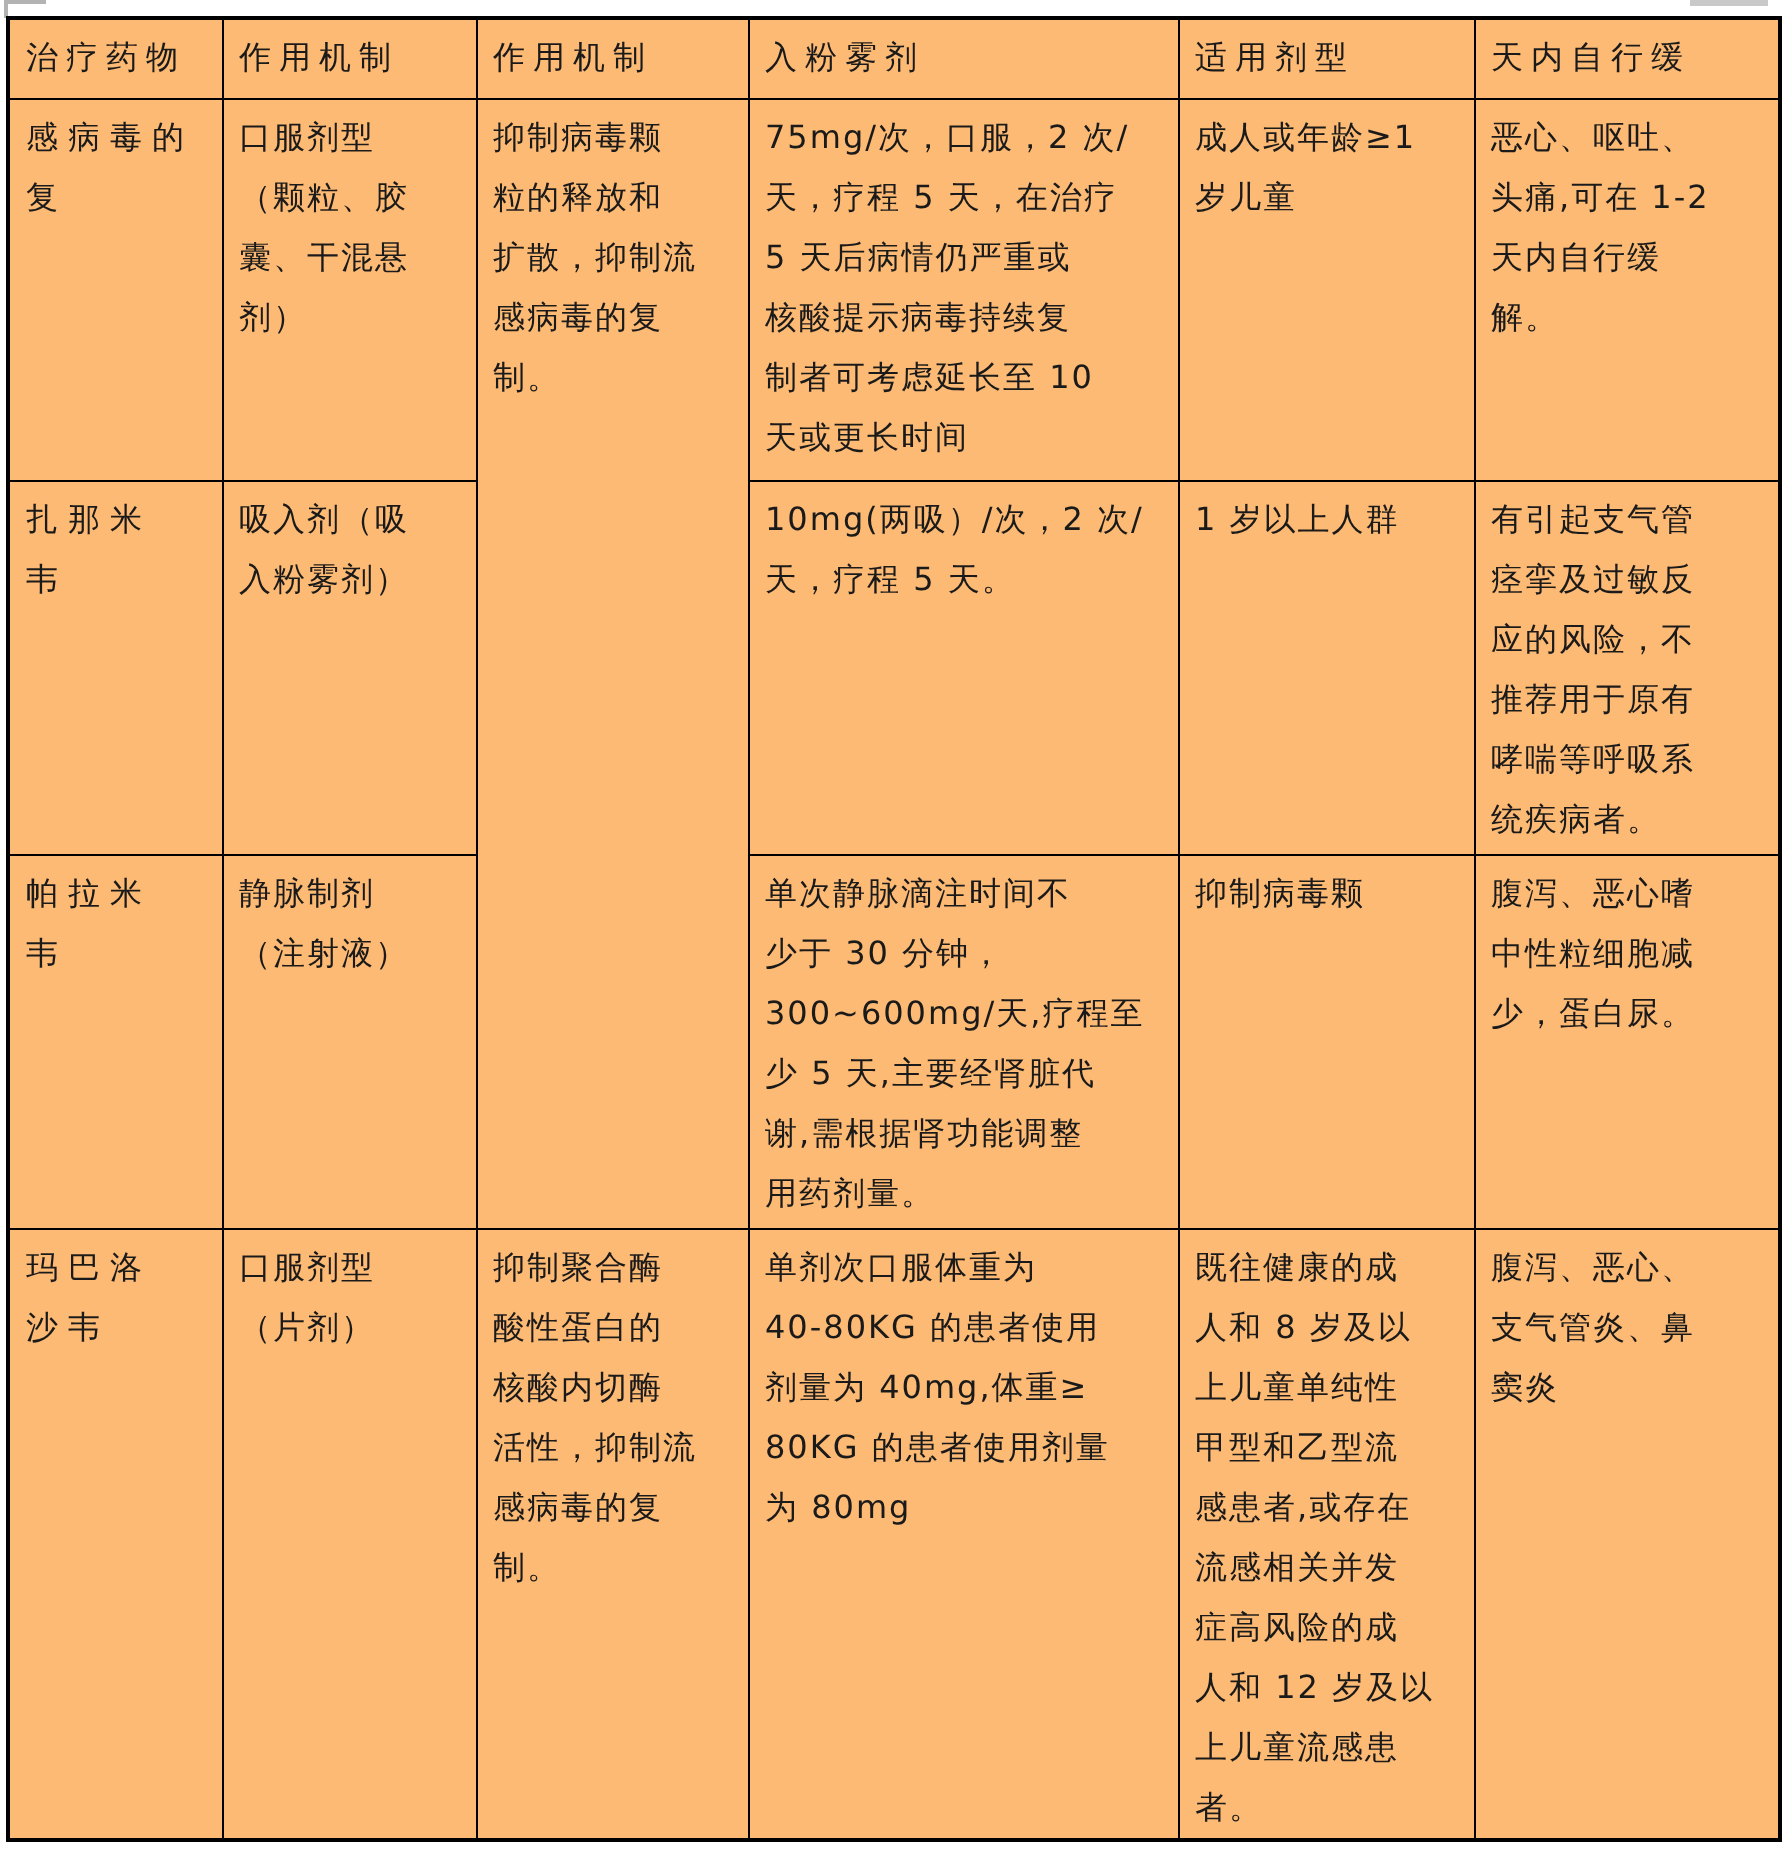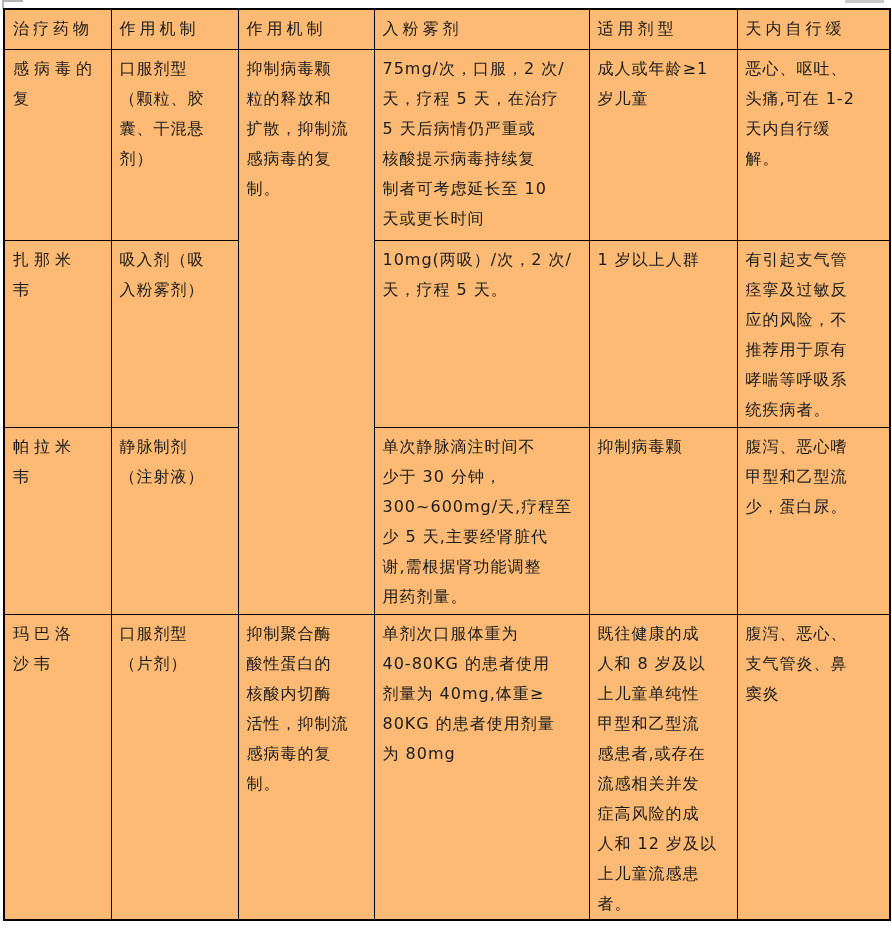--- a/index.html
+++ b/index.html
@@ -127,21 +127,21 @@
         <td>静脉制剂
 （注射液）</td>
         <td>单次静脉滴注时间不
 少于 30 分钟，
 300~600mg/天,疗程至
 少 5 天,主要经肾脏代
 谢,需根据肾功能调整
 用药剂量。</td>
         <td>抑制病毒颗</td>
         <td>腹泻、恶心嗜
-甲型和乙型流
+中性粒细胞减
 少，蛋白尿。</td>
       </tr>
       <tr class="r4">
         <td class="drug-cell">玛巴洛
 沙韦</td>
         <td>口服剂型
 （片剂）</td>
         <td>抑制聚合酶
 酸性蛋白的
 核酸内切酶

